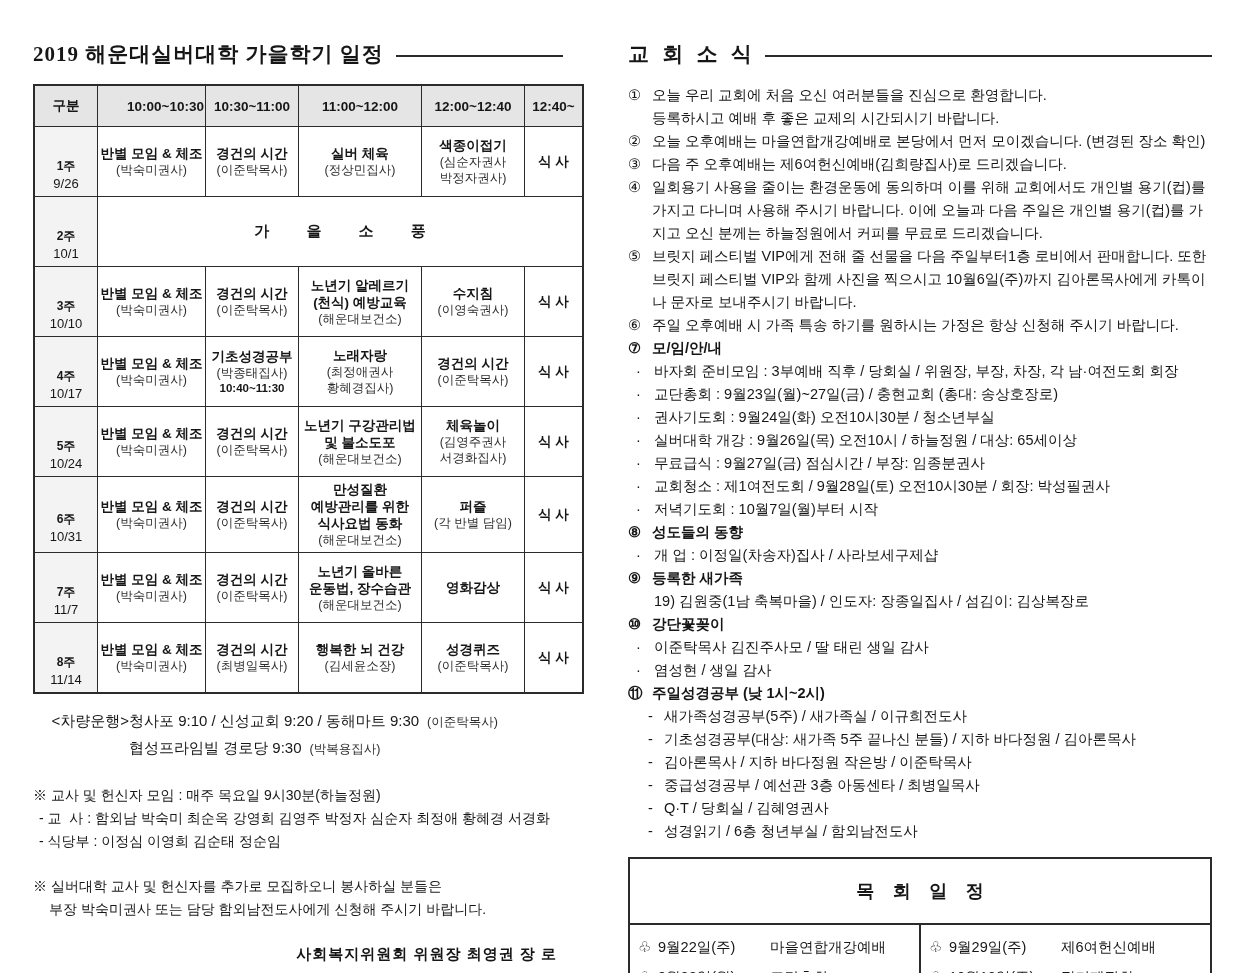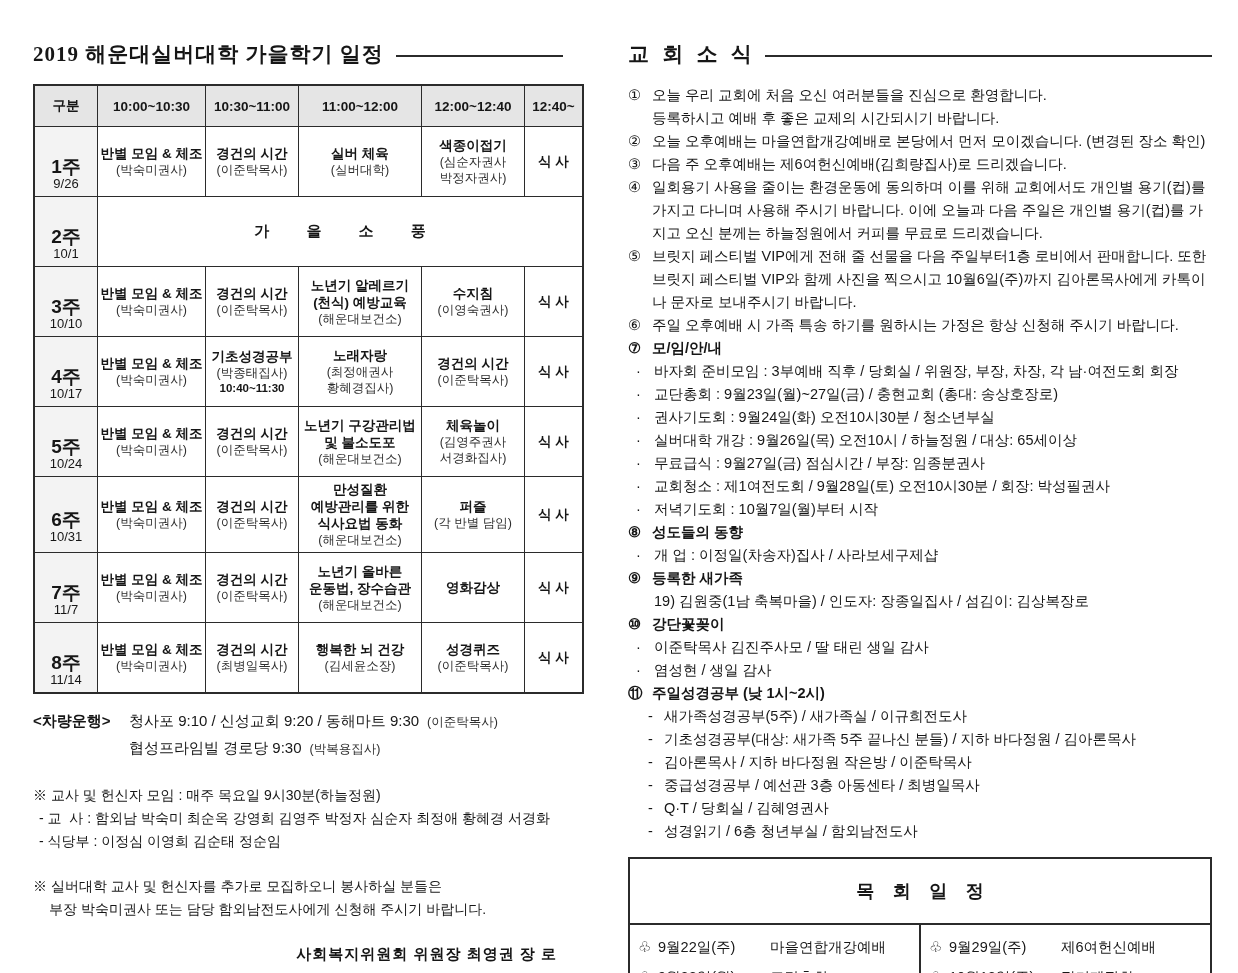--- a/index.html
+++ b/index.html
@@ -12,31 +12,31 @@
   .section-title{display:flex;align-items:center;margin-bottom:16px;}
   .section-title .title-text{font-family:"Liberation Serif",serif;font-weight:bold;font-size:21px;letter-spacing:1px;white-space:pre;}
   .col-right .section-title .title-text{word-spacing:6px;}
   .section-title .title-rule{flex:1;border-top:2px solid #2b2b2b;margin-left:12px;margin-top:4px;}
 
   
   table.schedule{border-collapse:collapse;table-layout:fixed;width:530px;border:2px solid #2b2b2b;}
   table.schedule th,table.schedule td{border:1px solid #2b2b2b;text-align:center;vertical-align:middle;padding:4px 1px;}
   table.schedule th{background:#e5e5e5;font-size:13.5px;font-weight:bold;height:32px;}
   td.week-cell{background:#f3f3f3;}
-  .week-label{font-weight:bold;font-size:19px;line-height:17px;margin-top:27px;}
+  .week-label{font-weight:bold;font-size:12px;line-height:17px;margin-top:27px;}
   .week-date{font-size:13px;line-height:17px;}
   .line-b{font-weight:bold;font-size:13.5px;line-height:17px;}
   .line-n{font-weight:normal;font-size:12.5px;line-height:16px;color:#2e2e2e;}
   .line-bs{font-weight:bold;font-size:11.5px;line-height:15px;}
   td.picnic-cell{font-weight:bold;font-size:15px;word-spacing:2.2em;}
 
   
   .vehicle{margin-top:14px;font-size:15px;line-height:25px;}
   .vehicle-row{display:flex;align-items:baseline;}
-  .vehicle-label{flex:none;width:96px;font-weight:bold;white-space:pre;}
+  .vehicle-label{flex:none;width:96px;font-weight:normal;white-space:pre;text-align:right;}
   .vehicle-main{white-space:pre;}
   .vehicle-note{font-size:12.5px;color:#2e2e2e;margin-left:8px;white-space:pre;}
 
   
   .note-block{margin-top:22px;font-size:14px;line-height:23px;}
   .note-block .note-line{white-space:pre;}
   .note-block .note-line + .note-line{padding-left:6px;}
   .note-block.recruit .note-line + .note-line{padding-left:16px;}
 
   
@@ -75,21 +75,21 @@
   <div class="col-left">
     <div class="section-title">
       <span class="title-text">2019 해운대실버대학 가을학기 일정</span>
       <span class="title-rule"></span>
     </div>
 
     <table class="schedule">
       <thead>
           <tr>
             <th style="width: 60px;">구분</th>
-            <th style="width: 105px;">10:00~10:30</th>
+            <th style="width: 105px; text-align: right;">10:00~10:30</th>
             <th style="width: 90px;">10:30~11:00</th>
             <th style="width: 120px;">11:00~12:00</th>
             <th style="width: 100px;">12:00~12:40</th>
             <th style="width: 55px;">12:40~</th>
           </tr>
         </thead>
       <tbody>
           <tr>
             <td class="week-cell">
               <div class="week-label">1주</div>
@@ -98,21 +98,21 @@
             <td>
               <div class="line-b">반별 모임 &amp; 체조</div>
               <div class="line-n">(박숙미권사)</div>
             </td>
             <td>
               <div class="line-b">경건의 시간</div>
               <div class="line-n">(이준탁목사)</div>
             </td>
             <td>
               <div class="line-b">실버 체육</div>
-              <div class="line-n">(실버대학)</div>
+              <div class="line-n">(정상민집사)</div>
             </td>
             <td>
               <div class="line-b">색종이접기</div>
               <div class="line-n">(심순자권사</div>
               <div class="line-n">박정자권사)</div>
             </td>
             <td>
               <div class="line-b">식 사</div>
             </td>
           </tr>

